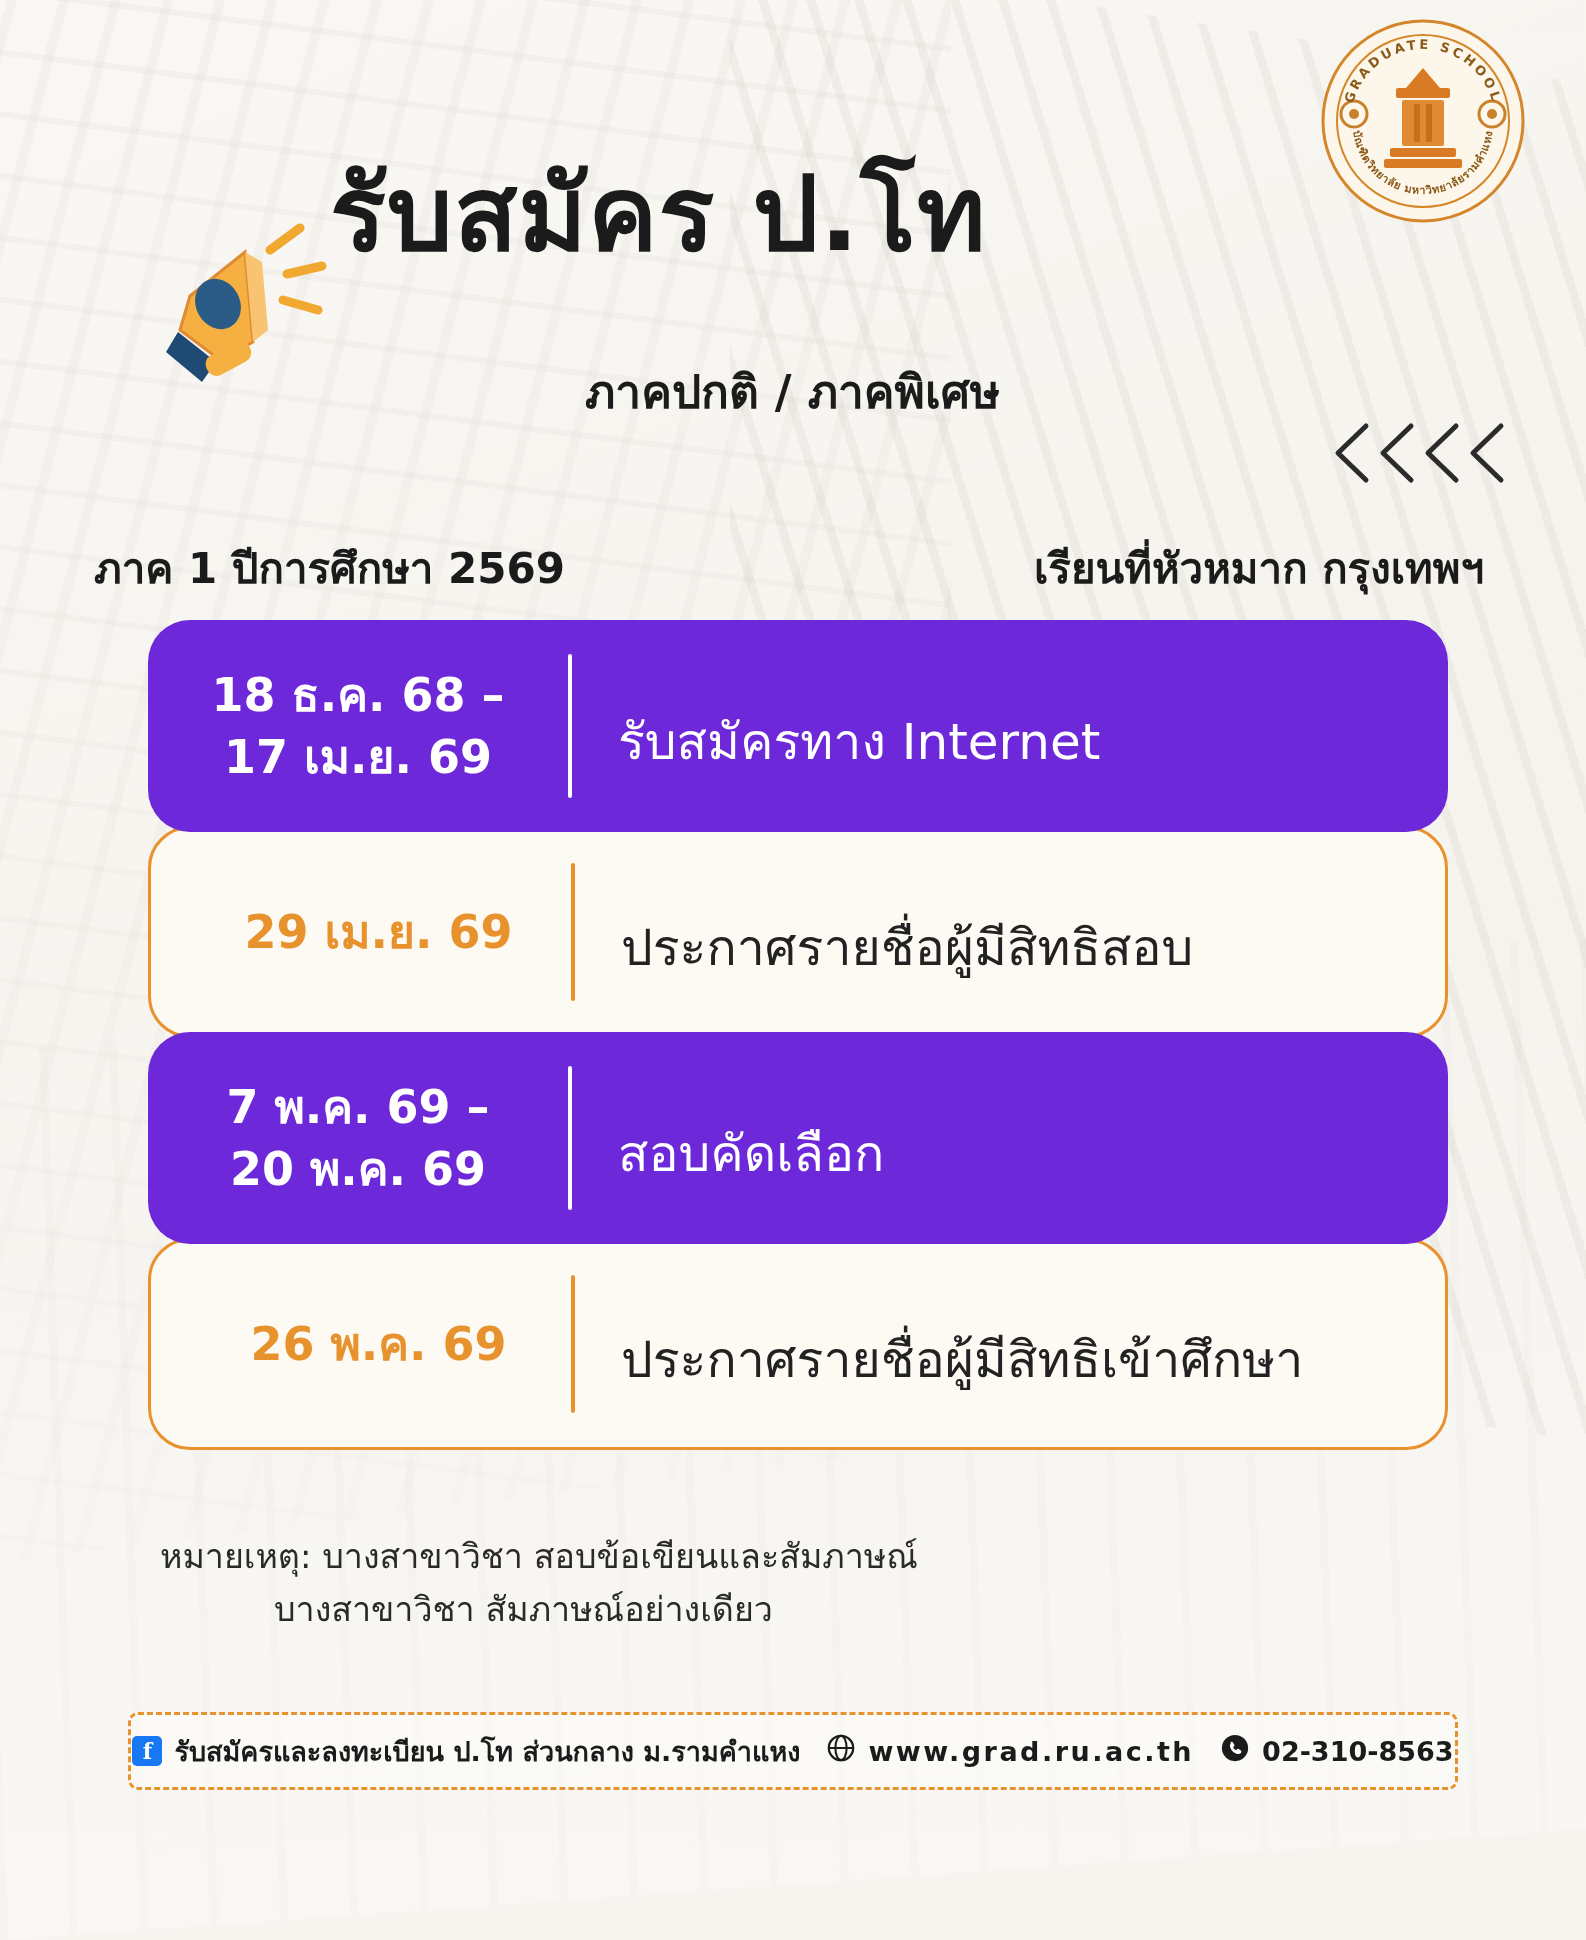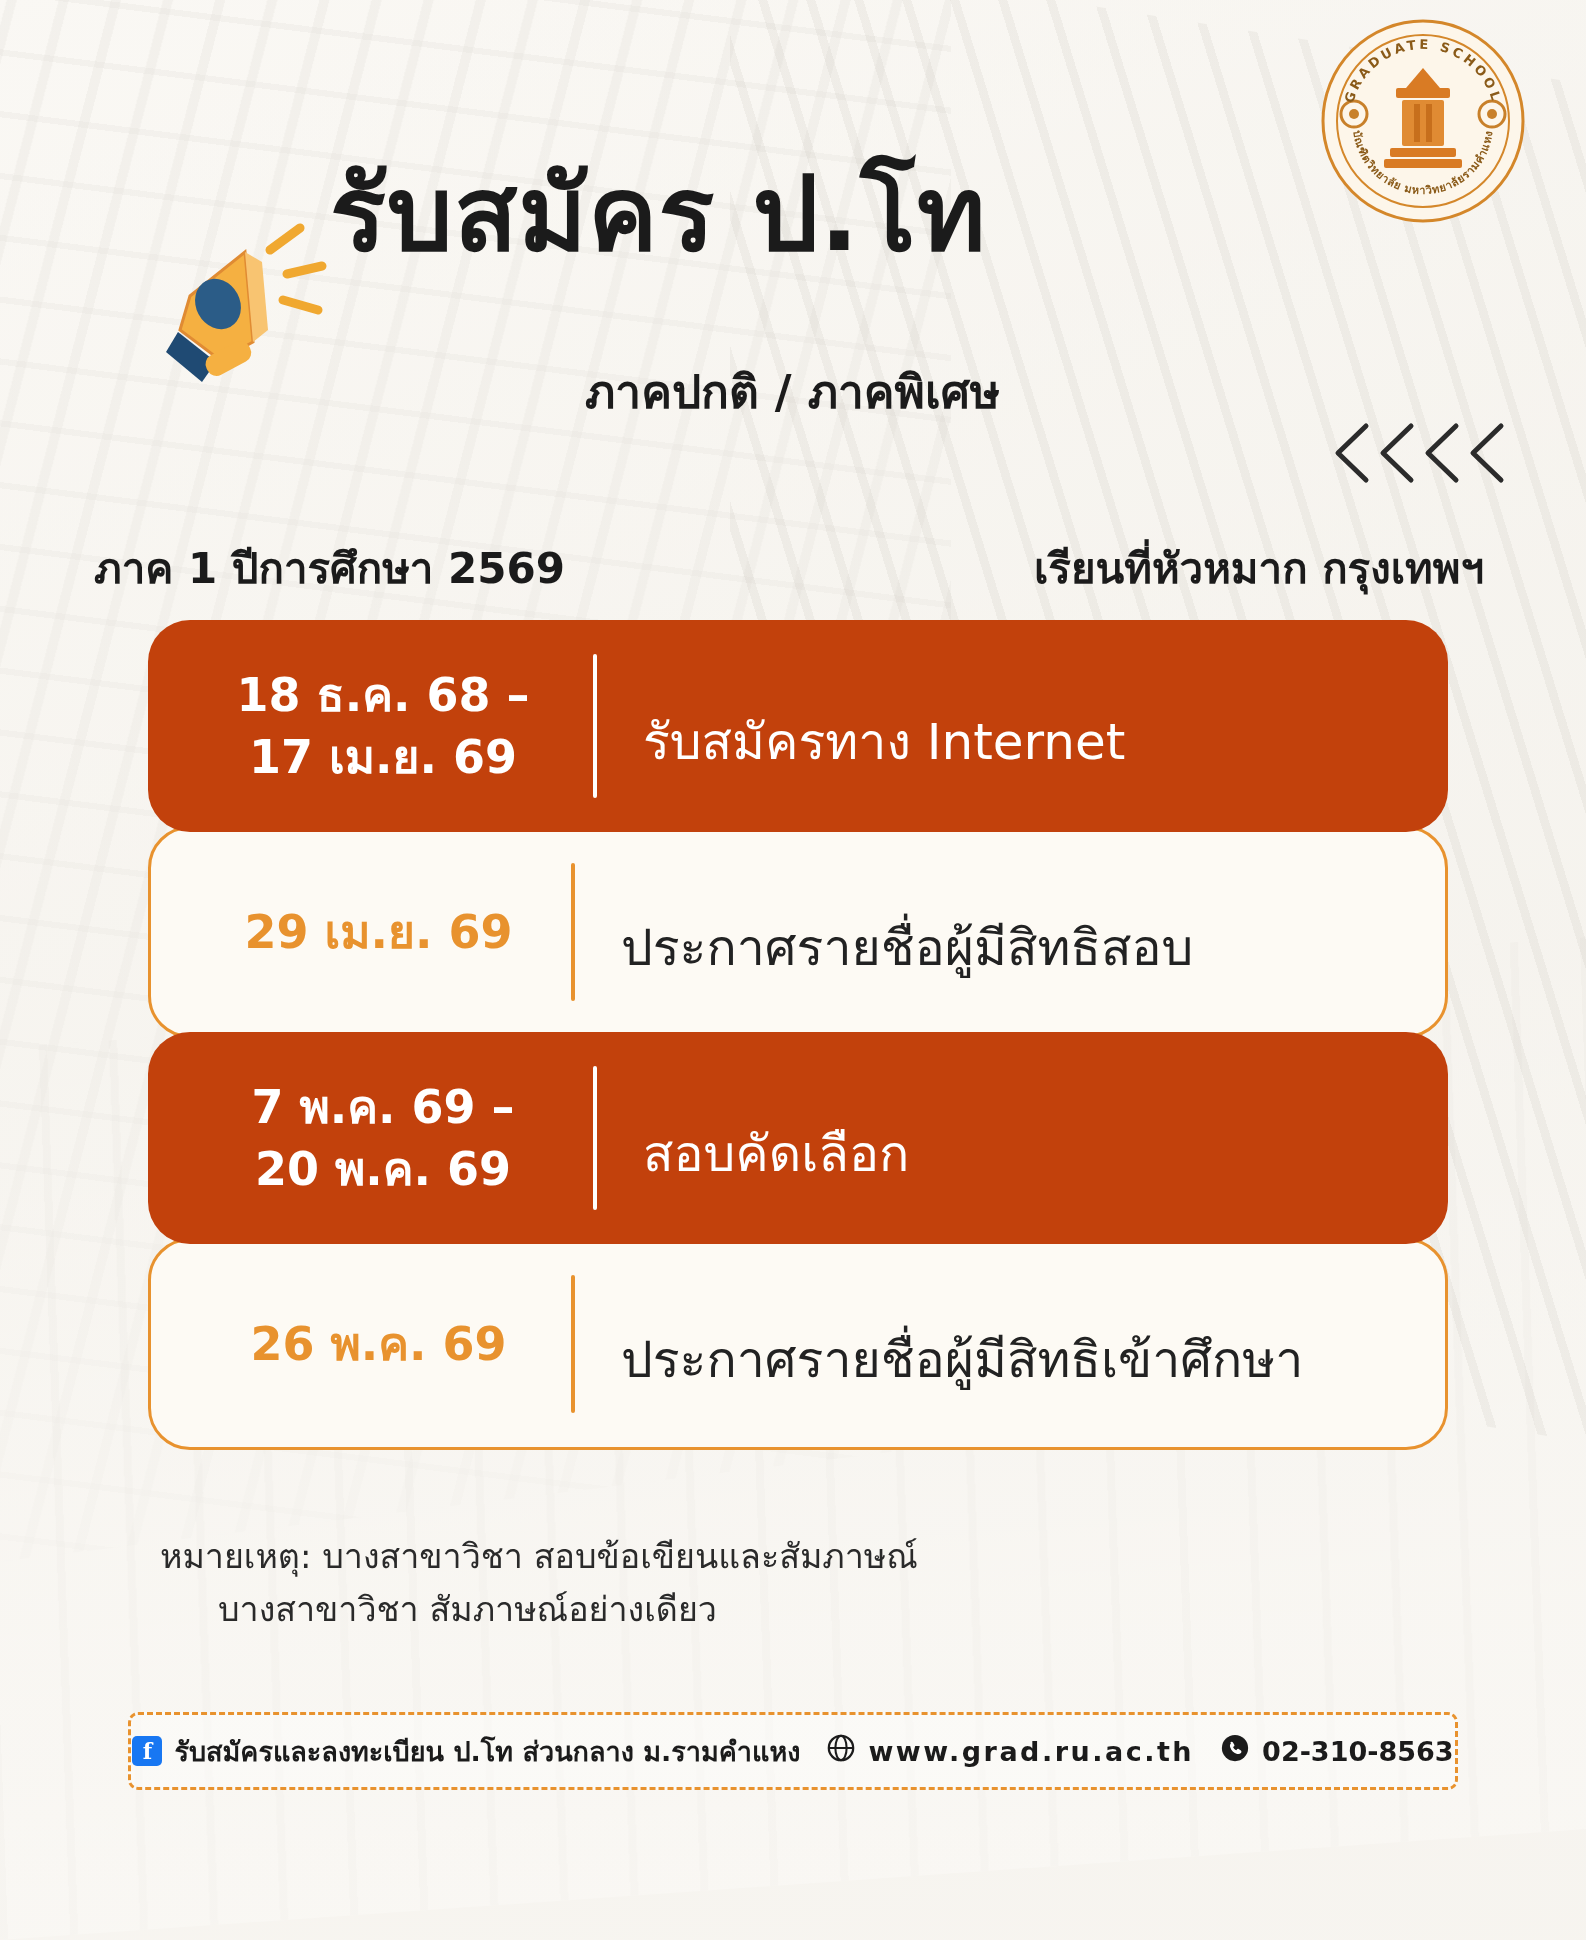--- a/index.html
+++ b/index.html
@@ -165,23 +165,22 @@
   }
   .srow {
     display: flex;
     align-items: center;
     border-radius: 42px;
     min-height: 212px;
     margin-bottom: -6px;
     position: relative;
   }
   .srow.filled {
-    background: #c2410c;
+    background: #6d28d9;
     z-index: 2;
-    padding-left: 25px;
   }
   .srow.outline {
     background: #fdfaf4;
     border: 3px solid #e8922e;
     z-index: 1;
   }
   .srow .date {
     width: 420px;
     text-align: center;
     font-size: 46px;
@@ -216,21 +215,21 @@
   
   .note {
     position: absolute;
     left: 160px;
     top: 1530px;
     width: 1100px;
     font-size: 34px;
     line-height: 1.55;
     color: #2a2a2a;
   }
-  .note .line2 { margin-left: 58px; display: block; }
+  .note .line2 { margin-left: 114px; display: block; }
 
   
   .footer {
     position: absolute;
     left: 128px;
     top: 1712px;
     width: 1330px;
     height: 78px;
     border: 3px dashed #e8922e;
     border-radius: 10px;

